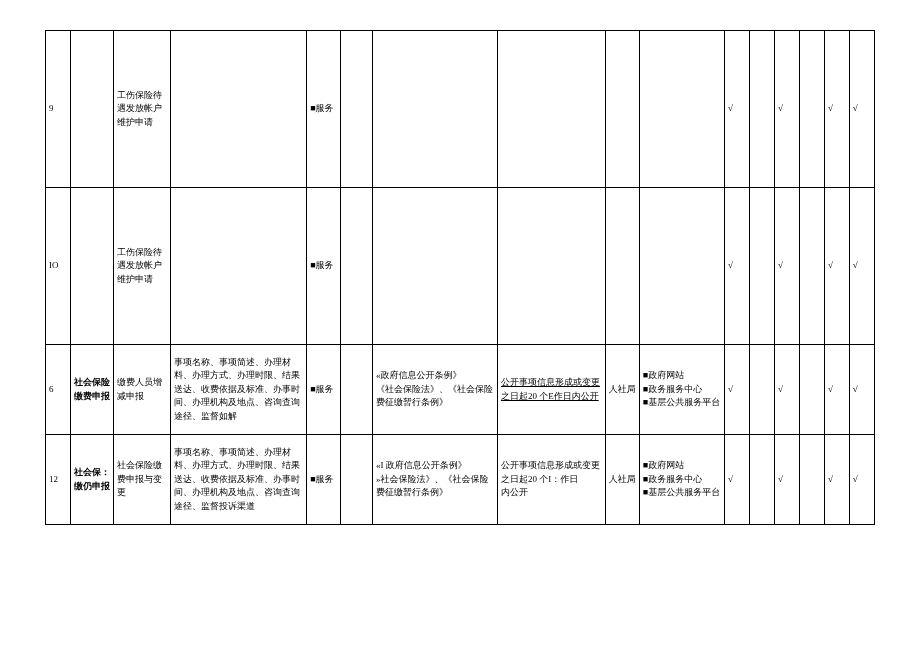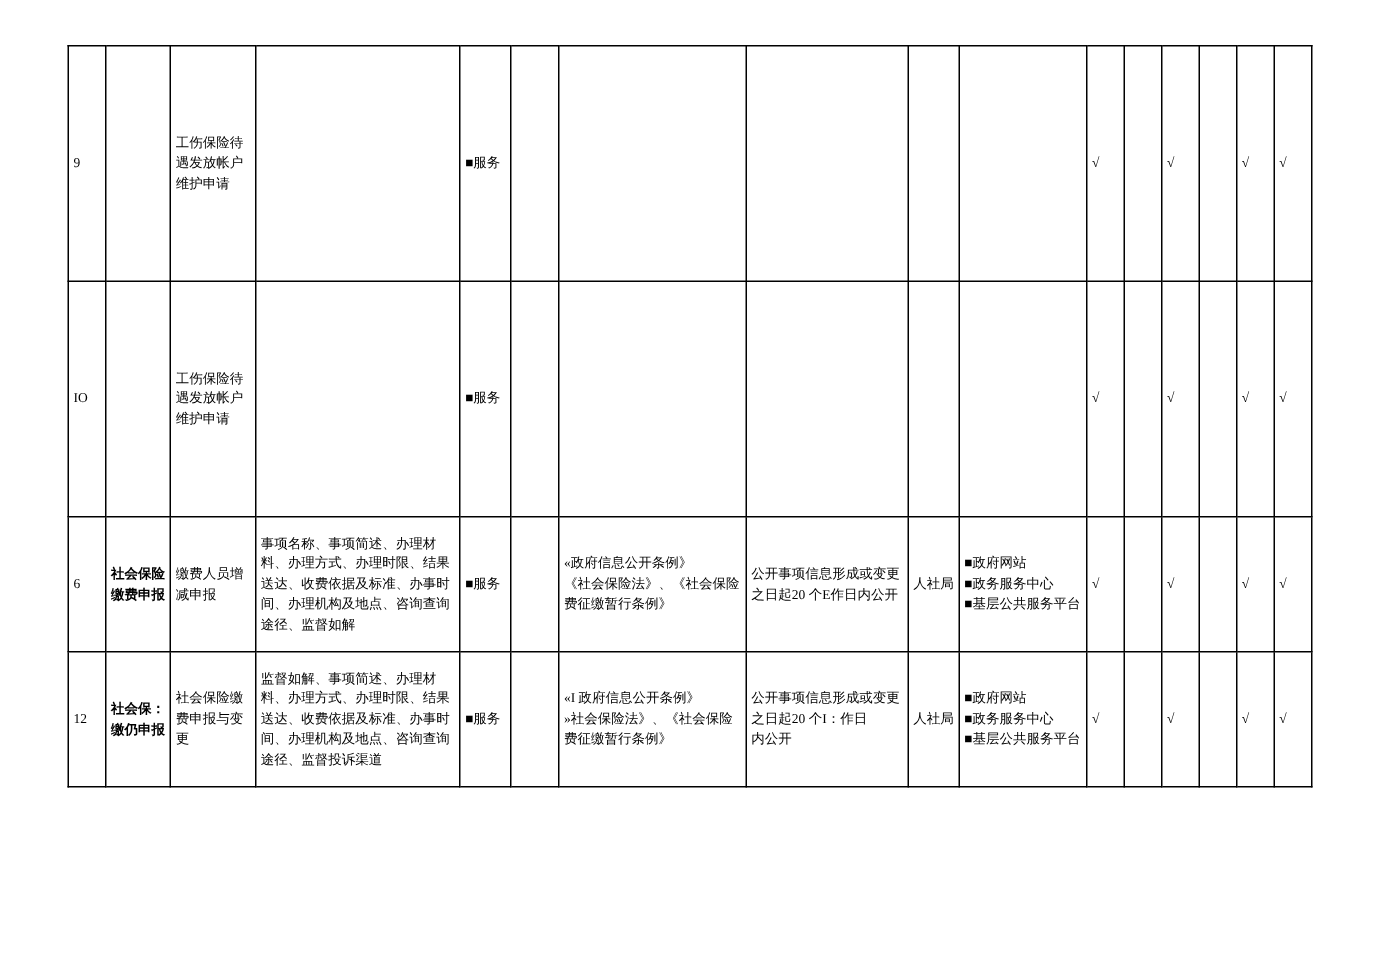--- a/index.html
+++ b/index.html
@@ -101,37 +101,37 @@
       </tr>
       <tr class="med-row">
         <td style="white-space: pre-line;">6</td>
         <td style="white-space: pre-line; font-weight: bold;">社会保险缴费申报</td>
         <td style="white-space: pre-line;">缴费人员增减申报</td>
         <td style="white-space: pre-line;">事项名称、事项简述、办理材料、办理方式、办理时限、结果送达、收费依据及标准、办事时间、办理机构及地点、咨询查询途径、监督如解</td>
         <td style="white-space: pre-line;">■服务</td>
         <td style="white-space: pre-line;"></td>
         <td style="white-space: pre-line;">«政府信息公开条例》
 《社会保险法》、《社会保险费征缴暂行条例》</td>
-        <td style="white-space: pre-line;">公开事项信息形成或变更之日起20 个E作日内公开</td>
+        <td style="white-space: pre-line; text-decoration: underline;">公开事项信息形成或变更之日起20 个E作日内公开</td>
         <td style="white-space: pre-line;">人社局</td>
         <td style="white-space: pre-line;">■政府网站
 ■政务服务中心
 ■基层公共服务平台</td>
         <td>√</td>
         <td></td>
         <td>√</td>
         <td></td>
         <td>√</td>
         <td>√</td>
       </tr>
       <tr class="med-row">
         <td style="white-space: pre-line;">12</td>
         <td style="white-space: pre-line; font-weight: bold;">社会保：缴仍申报</td>
         <td style="white-space: pre-line;">社会保险缴费申报与变更</td>
-        <td style="white-space: pre-line;">监督如解、事项简述、办理材料、办理方式、办理时限、结果送达、收费依据及标准、办事时间、办理机构及地点、咨询查询途径、监督投诉渠道</td>
+        <td style="white-space: pre-line;">事项名称、事项简述、办理材料、办理方式、办理时限、结果送达、收费依据及标准、办事时间、办理机构及地点、咨询查询途径、监督投诉渠道</td>
         <td style="white-space: pre-line;">■服务</td>
         <td style="white-space: pre-line;"></td>
         <td style="white-space: pre-line; margin-left: 44px;">«I 政府信息公开条例》
 »社会保险法》、《社会保险费征缴暂行条例》</td>
         <td style="white-space: pre-line;">公开事项信息形成或变更之日起20 个I：作日
 内公开</td>
         <td style="white-space: pre-line;">人社局</td>
         <td style="white-space: pre-line;">■政府网站
 ■政务服务中心
 ■基层公共服务平台</td>

